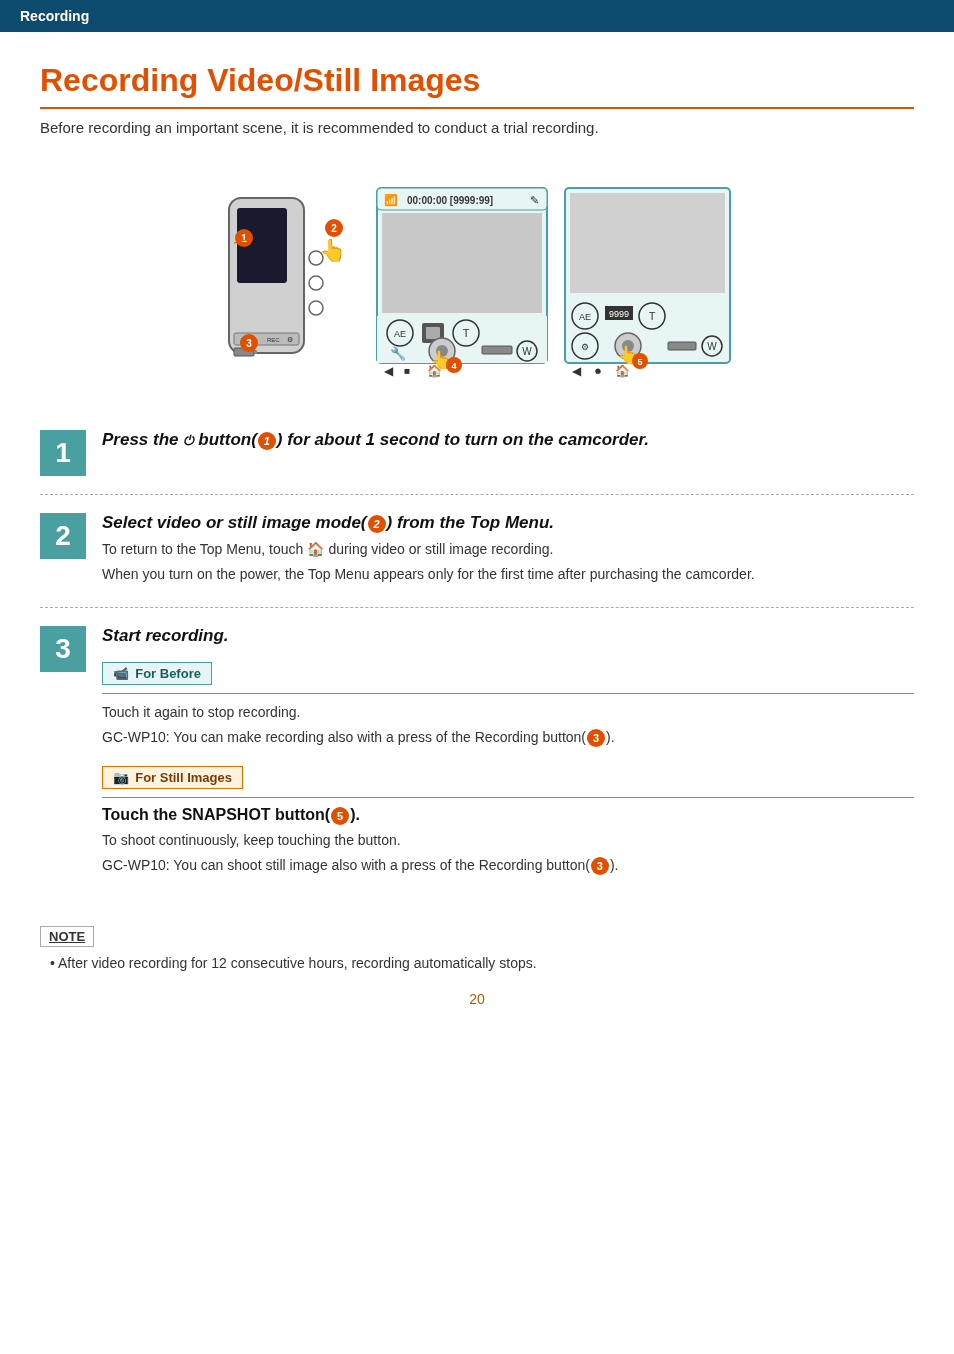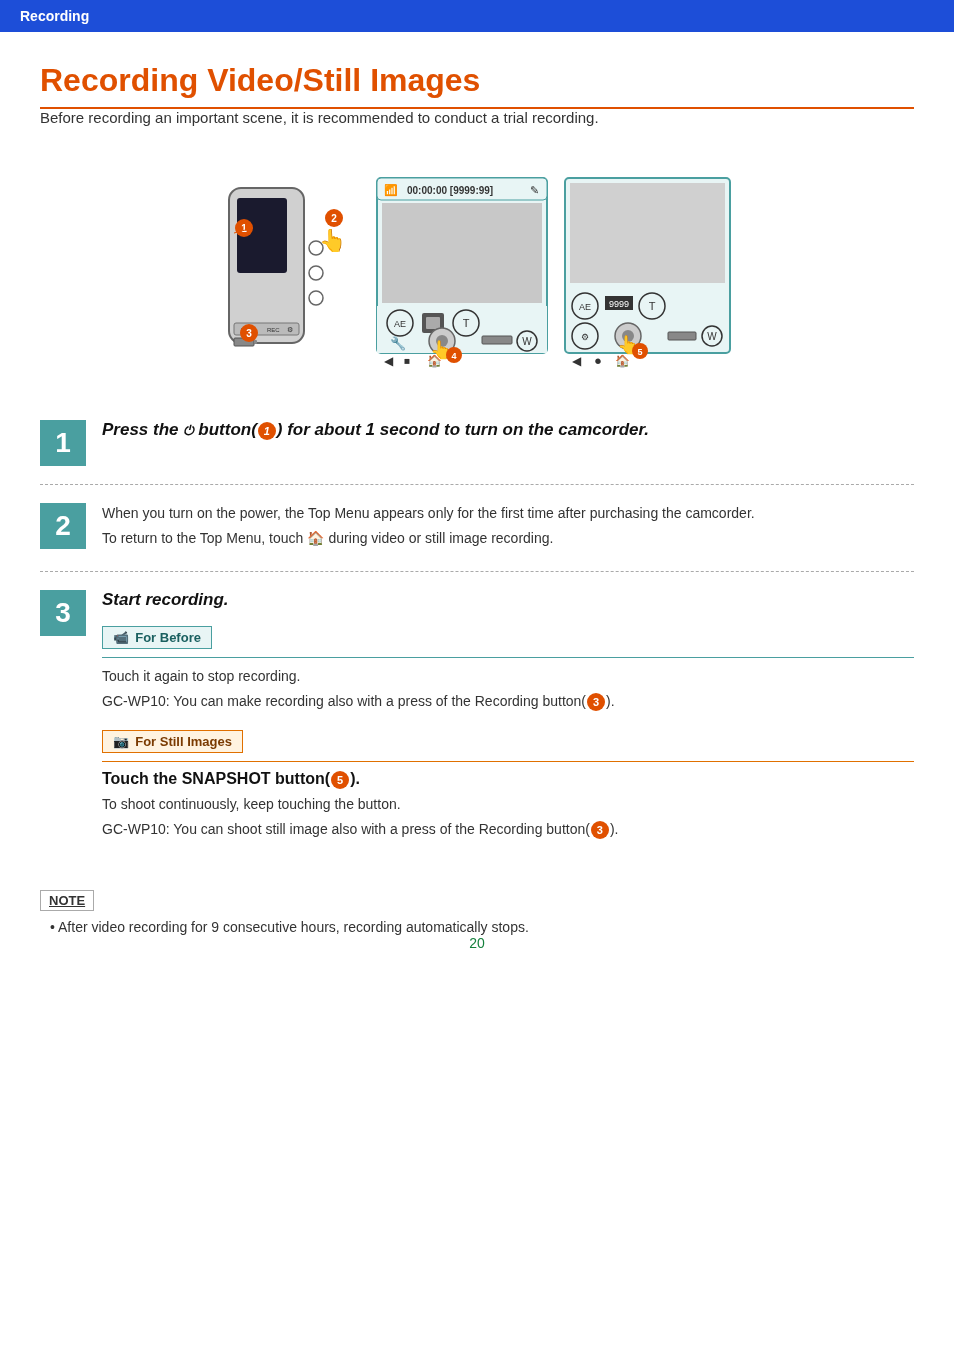--- a/index.html
+++ b/index.html
@@ -7,36 +7,37 @@
       font-family: Arial, sans-serif;
       background: #fff;
       width: 954px;
       min-height: 1354px;
       font-size: 15px;
       color: #111;
     }
 
     
     .header-bar {
-      background: #1d4ed8;
+      background: #0c4a6e;
       padding: 8px 20px;
       color: #fff;
       font-size: 14px;
       font-weight: bold;
     }
 
     
     .main-content {
       padding: 30px 40px 30px 40px;
     }
 
     .page-title {
       font-size: 32px;
       font-weight: bold;
       color: #e05000;
+      margin-bottom: 10px;
       border-bottom: 2px solid #e05000;
       padding-bottom: 8px;
     }
 
     .subtitle {
       font-size: 15px;
       color: #333;
       margin-bottom: 24px;
     }
 
@@ -146,21 +147,22 @@
 
     .note-text {
       font-size: 14px;
       color: #333;
       padding-left: 10px;
     }
 
     .page-number {
       text-align: center;
       font-size: 14px;
-      color: #15803d;
+      color: #a16207;
+      margin-top: 20px;
       margin-bottom: 10px;
     }
 
     
     .power-icon { font-size: 13px; }
     .home-icon { font-size: 14px; }
     .video-icon { font-size: 13px; }
     .camera-icon { font-size: 13px; }
 
     
@@ -315,25 +317,28 @@
     <div class="step-content">
       <div class="step-heading">
         Press the <span class="power-icon">⏻</span> button(<span class="cnum">1</span>) for about 1 second to turn on the camcorder.
       </div>
     </div>
   </div>
 
   <div class="step">
     <div class="step-number">2</div>
     <div class="step-content">
+      <div class="step-heading">
+        Select video or still image mode(<span class="cnum">2</span>) from the Top Menu.
+      </div>
+      <p class="step-text">
+        To return to the Top Menu, touch <span class="home-icon">🏠</span> during video or still image recording.
+      </p>
       <p class="step-text">
         When you turn on the power, the Top Menu appears only for the first time after purchasing the camcorder.
-      </p>
-      <p class="step-text">
-        To return to the Top Menu, touch <span class="home-icon">🏠</span> during video or still image recording.
       </p>
     </div>
   </div>
 
   <div class="step" style="border-bottom:none;">
     <div class="step-number">3</div>
     <div class="step-content">
       <div class="step-heading">Start recording.</div>
 
       
@@ -362,19 +367,19 @@
       <p class="step-text">
         GC-WP10: You can shoot still image also with a press of the Recording button(<span class="cnum">3</span>).
       </p>
 
     </div>
   </div>
 
   <div style="margin-top:18px;">
     <div class="note-box">NOTE</div>
     <p class="note-text">
-      • <span>After video recording for 9 consecutive hours, recording automatically stops.</span>
+      • <span>After video recording for 12 consecutive hours, recording automatically stops.</span>
     </p>
   </div>
 
   <div class="page-number">20</div>
 
 </div>
 
 </body></html>

